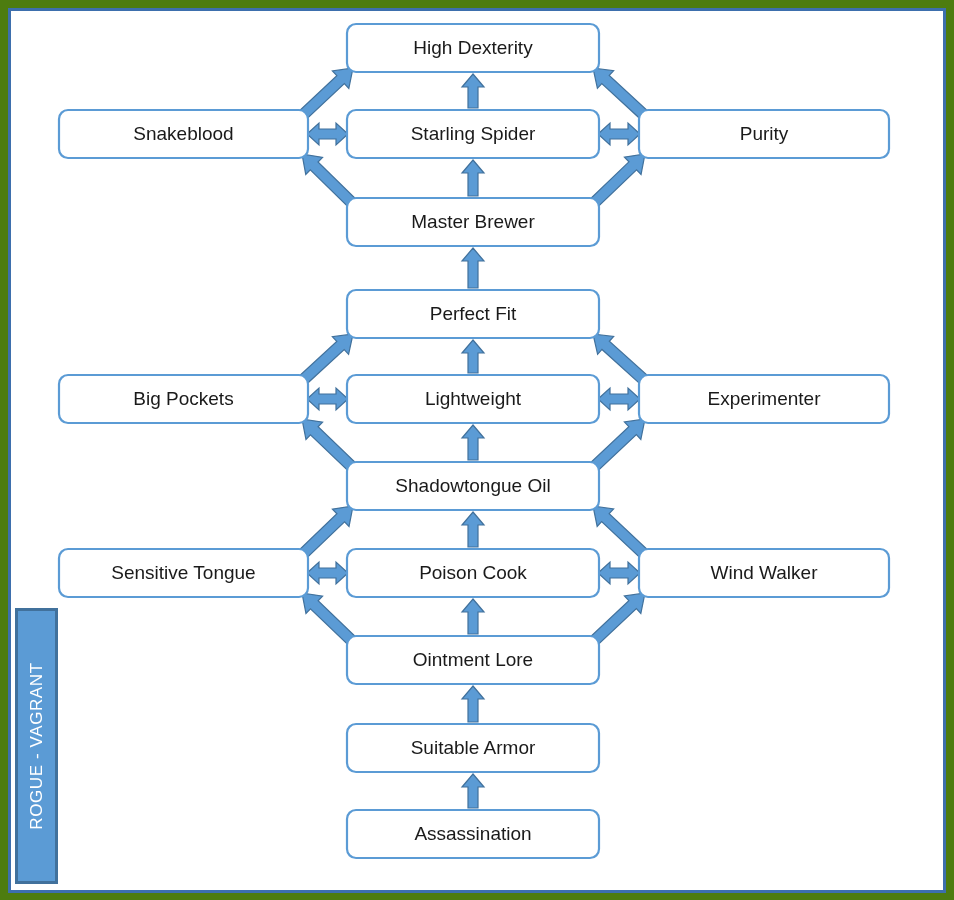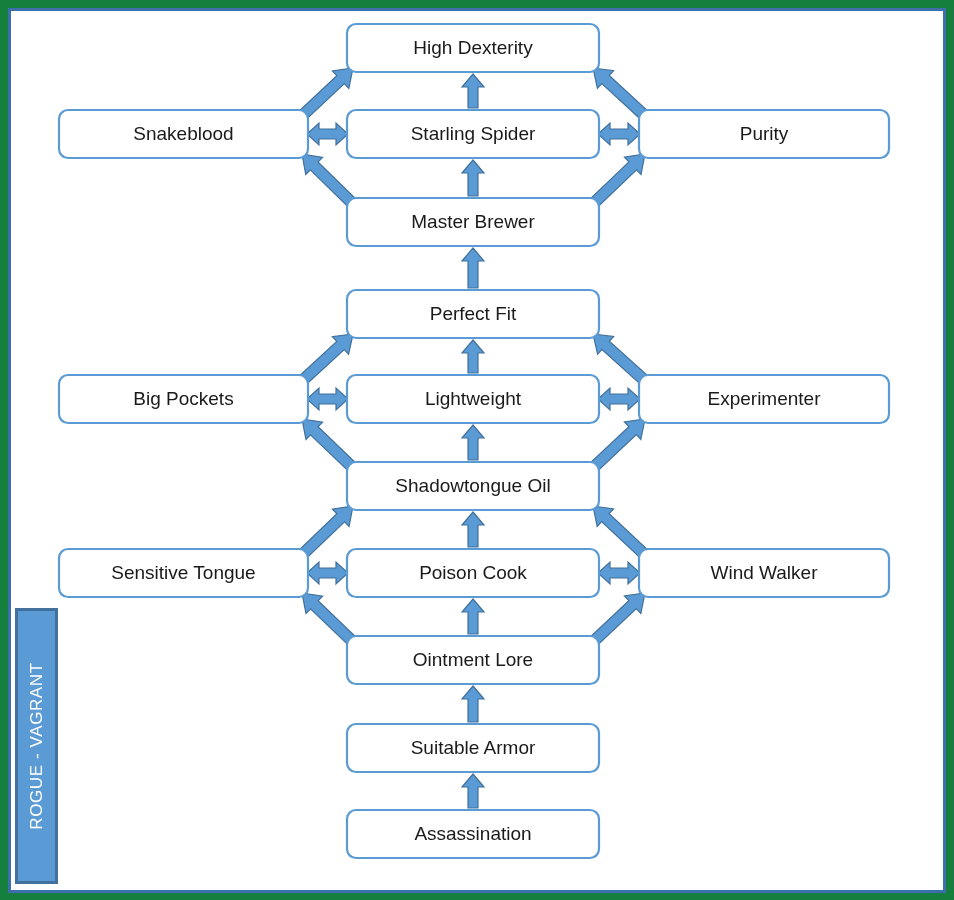--- a/index.html
+++ b/index.html
@@ -10,21 +10,21 @@
   body {
     width: 954px;
     height: 900px;
     font-family: "Liberation Sans", sans-serif;
     overflow: hidden;
   }
   #diagram-root {
     position: relative;
     width: 954px;
     height: 900px;
-    background: #15803d;
+    background: #4d7c0f;
   }
   .outer-frame {
     position: absolute;
     left: 8px;
     top: 8px;
     width: 938px;
     height: 885px;
     border: 3px solid #3d6fad;
     box-sizing: border-box;
     background: #ffffff;

